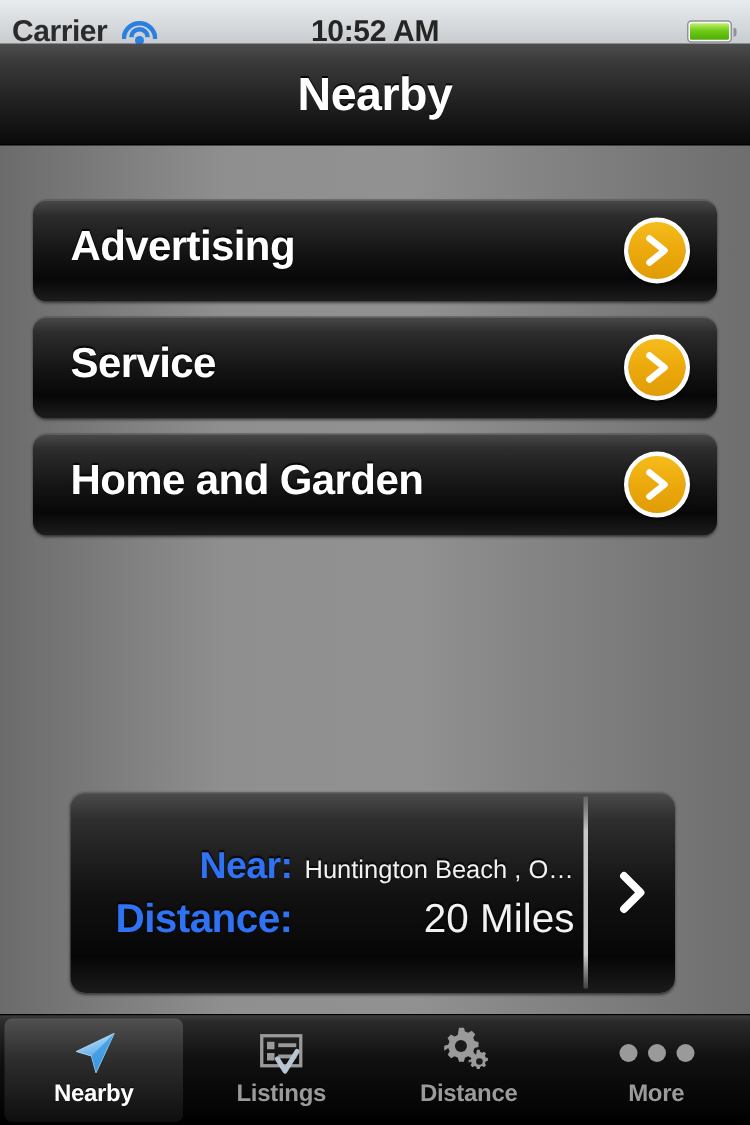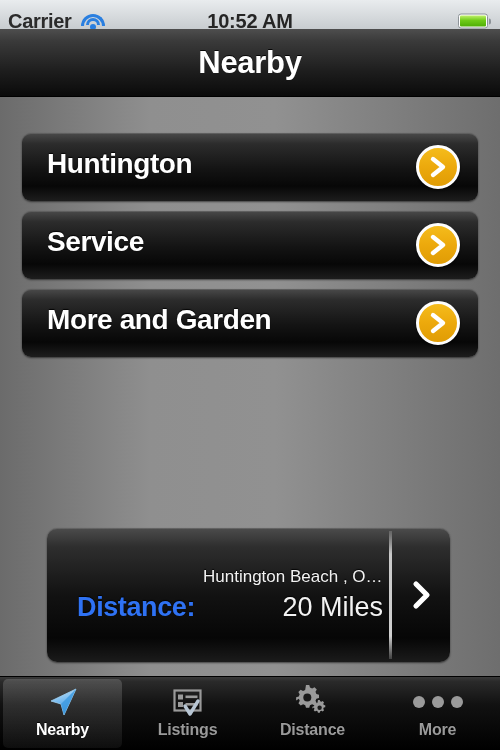--- a/index.html
+++ b/index.html
@@ -185,53 +185,54 @@
     </div>
   </div>
 
   <div id="navbar">
     <div id="navtitle">Nearby</div>
   </div>
 
   <div id="cats">
 
     <div class="cat">
-      <div class="cat-label">Huntington</div>
+      <div class="cat-label">Advertising</div>
       <div class="chev-circle">
         <svg width="22" height="24" viewBox="0 0 22 24">
             <polyline points="6,4 16,12 6,20" fill="none" stroke="#fff" stroke-width="4.4" stroke-linecap="round" stroke-linejoin="round"></polyline>
           </svg>
       </div>
     </div>
 
 
 
     <div class="cat">
       <div class="cat-label">Service</div>
       <div class="chev-circle">
         <svg width="22" height="24" viewBox="0 0 22 24">
             <polyline points="6,4 16,12 6,20" fill="none" stroke="#fff" stroke-width="4.4" stroke-linecap="round" stroke-linejoin="round"></polyline>
           </svg>
       </div>
     </div>
 
     <div class="cat">
-      <div class="cat-label">More and Garden</div>
+      <div class="cat-label">Home and Garden</div>
       <div class="chev-circle">
         <svg width="22" height="24" viewBox="0 0 22 24">
             <polyline points="6,4 16,12 6,20" fill="none" stroke="#fff" stroke-width="4.4" stroke-linecap="round" stroke-linejoin="round"></polyline>
           </svg>
       </div>
     </div>
 
   </div>
 
   <div id="nearpanel">
     <div id="nearrows">
       <div class="nrow" id="row-near">
+        <span class="nkey" id="key-near">Near:</span>
         <span class="nval" id="val-near">Huntington Beach , Or…</span>
       </div>
       <div class="nrow" id="row-dist">
         <span class="nkey" id="key-dist">Distance:</span>
         <span class="nval" id="val-dist">20 Miles</span>
       </div>
     </div>
     <div id="neardiv"></div>
     <div id="nearchev">
       <svg width="26" height="34" viewBox="0 0 26 34">

